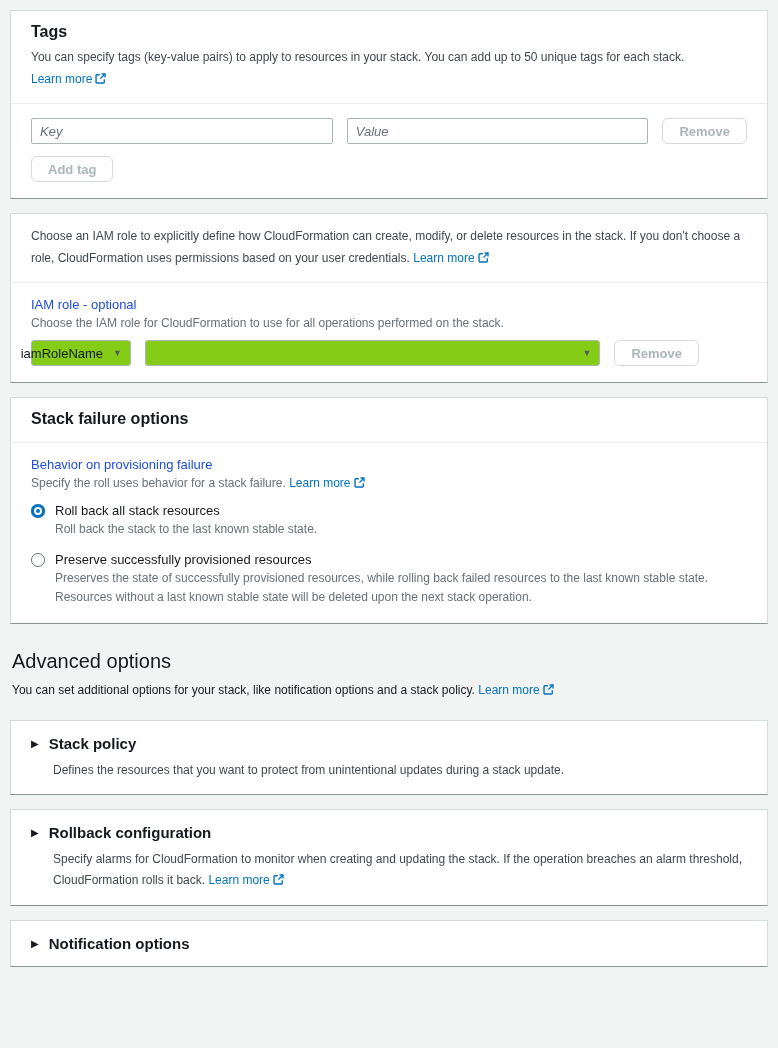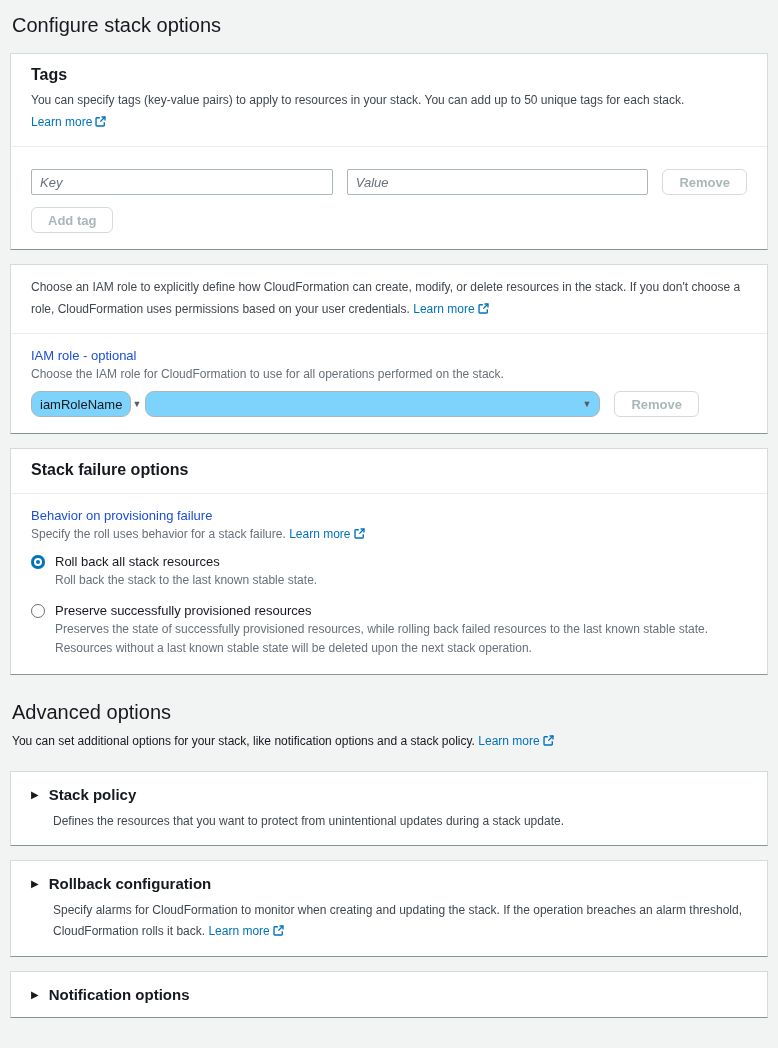--- a/index.html
+++ b/index.html
@@ -27,42 +27,42 @@
   .card-title { font-size:16px; font-weight:700; color:#16191f; margin-bottom:6px; }
   .card-title.only { margin-bottom:2px; }
   .card-desc { font-size:12px; color:#414750; line-height:1.8; }
 
   .card-body { padding:14px 20px 16px 20px; }
 
   a.learn-more { color:#0073bb; text-decoration:none; font-size:12px; font-weight:400; white-space:nowrap; cursor:pointer; }
   .ext-icon { display:inline-block; vertical-align:-1px; margin-left:3px; color:#0073bb; }
 
   
-  .tag-row { display:flex; gap:14px; align-items:flex-start; margin-bottom:12px;margin-top:8px; }
+  .tag-row { display:flex; gap:14px; align-items:flex-start; margin-bottom:12px; }
   .text-input {
     flex:1; height:26px; border:1px solid #aab7b8; border-radius:2px;
     padding:0 8px; font-size:13px; font-family:"Liberation Sans", sans-serif;
     color:#16191f; background:#fff; outline:none;
   }
   .text-input::placeholder { color:#687078; font-style:italic; }
   .btn {
     display:inline-flex; align-items:center; justify-content:center;
     height:26px; padding:0 16px; border-radius:6px;
     font-size:13px; font-weight:700; font-family:"Liberation Sans", sans-serif;
     background:#fff; cursor:pointer;
   }
   .btn-disabled { border:1px solid #d5dbdb; color:#aab7b8; cursor:default; }
 
   
   .field-label { font-size:13px; color:#1d4ed8; margin-bottom:4px; }
   .field-desc { font-size:12px; color:#687078; margin-bottom:10px; }
   .role-row { display:flex; gap:14px; align-items:center; margin-right:48px; }
   .select-box {
-    height:26px; border:1px solid #aab7b8; border-radius:9px; background:#7dd3fc;
-    display:flex; align-items:center; justify-content:space-between;
+    height:26px; border:1px solid #aab7b8; border-radius:3px; background:#84cc16;
+    display:flex; align-items:center; justify-content:flex-end;
     padding:0 8px; font-size:13px; color:#16191f; cursor:pointer;
   }
   .select-box .caret { font-size:9px; color:#545b64; margin-left:10px; }
   .select-narrow { width:100px; }
   .select-wide { flex:1; }
 
   
   .radio-option { display:flex; align-items:flex-start; margin-top:12px; }
   .radio {
     width:14px; height:14px; border-radius:50%; flex:0 0 14px; margin-top:1px;
@@ -80,21 +80,20 @@
   .expander-header { display:flex; align-items:flex-start; padding:14px 20px 14px 20px; cursor:pointer; }
   .expander-caret { font-size:10px; color:#16191f; margin:3px 10px 0 0; }
   .expander-title { font-size:15px; font-weight:700; color:#16191f; }
   .expander-desc { font-size:12px; color:#414750; line-height:1.7; padding:0 20px 14px 42px; margin-top:-6px; }
 </style>
 </head>
 <body>
 
 <div class="page">
 
-  <h1 class="page-title">Configure stack options</h1>
 
   <div class="card">
     <div class="card-header">
       <div class="card-title">Tags</div>
       <div class="card-desc">
         <span>You can specify tags (key-value pairs) to apply to resources in your stack. You can add up to 50 unique tags for each stack.</span>
         <a class="learn-more"><span>Learn more</span><span class="ext-icon"><svg width="11" height="11" viewBox="0 0 16 16">
                 <path d="M13.5 9v4.5a1 1 0 0 1-1 1h-10a1 1 0 0 1-1-1v-10a1 1 0 0 1 1-1H7" fill="none" stroke="currentColor" stroke-width="2"></path>
                 <path d="M9.5 1.5h5v5" fill="none" stroke="currentColor" stroke-width="2"></path>
                 <path d="M14.5 1.5L7.8 8.2" fill="none" stroke="currentColor" stroke-width="2"></path>

